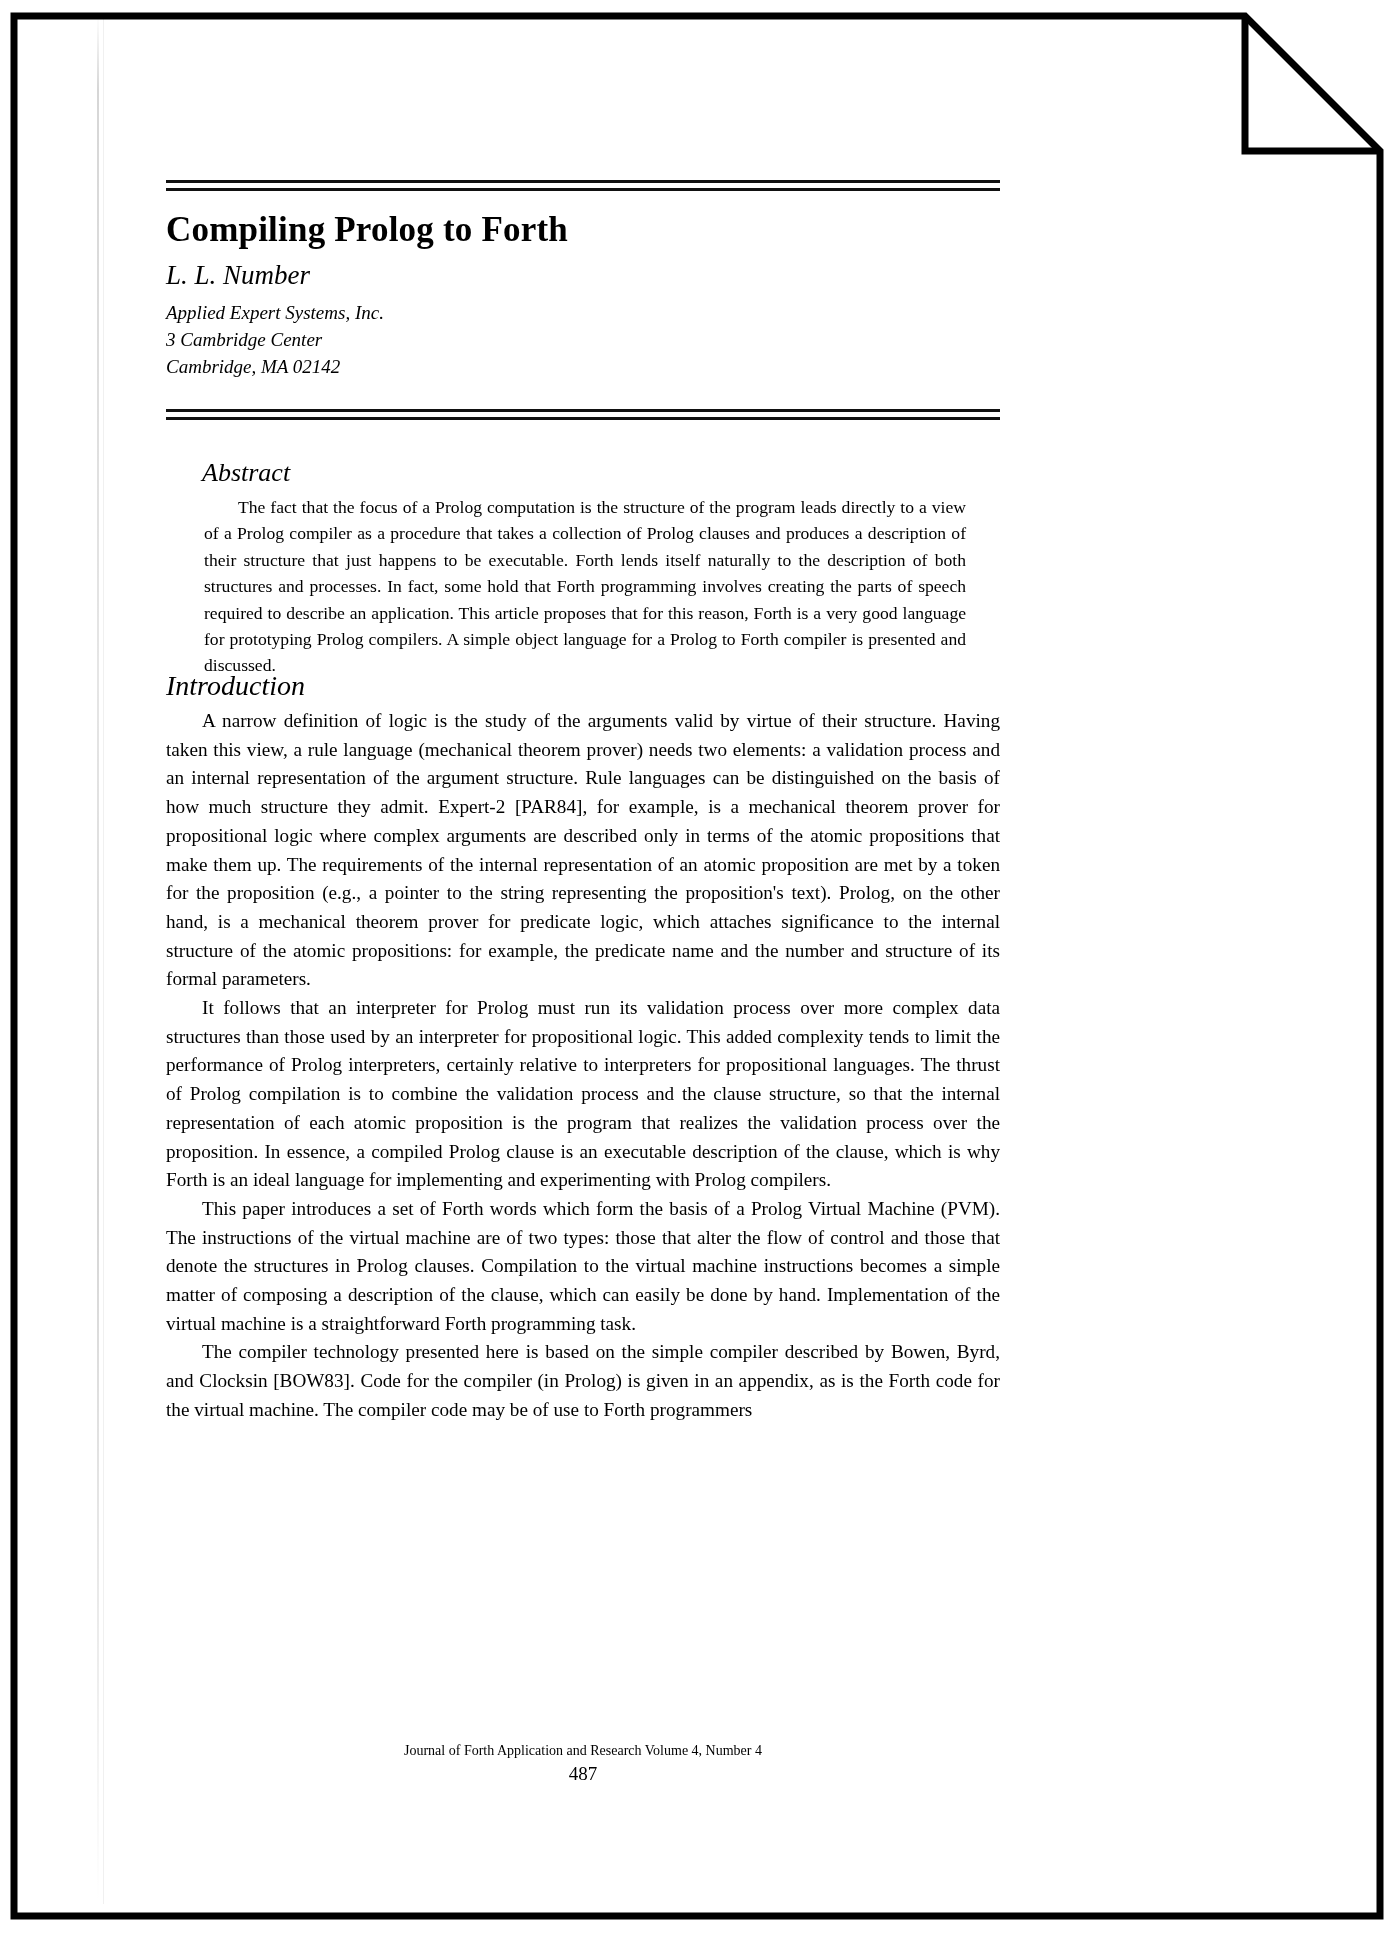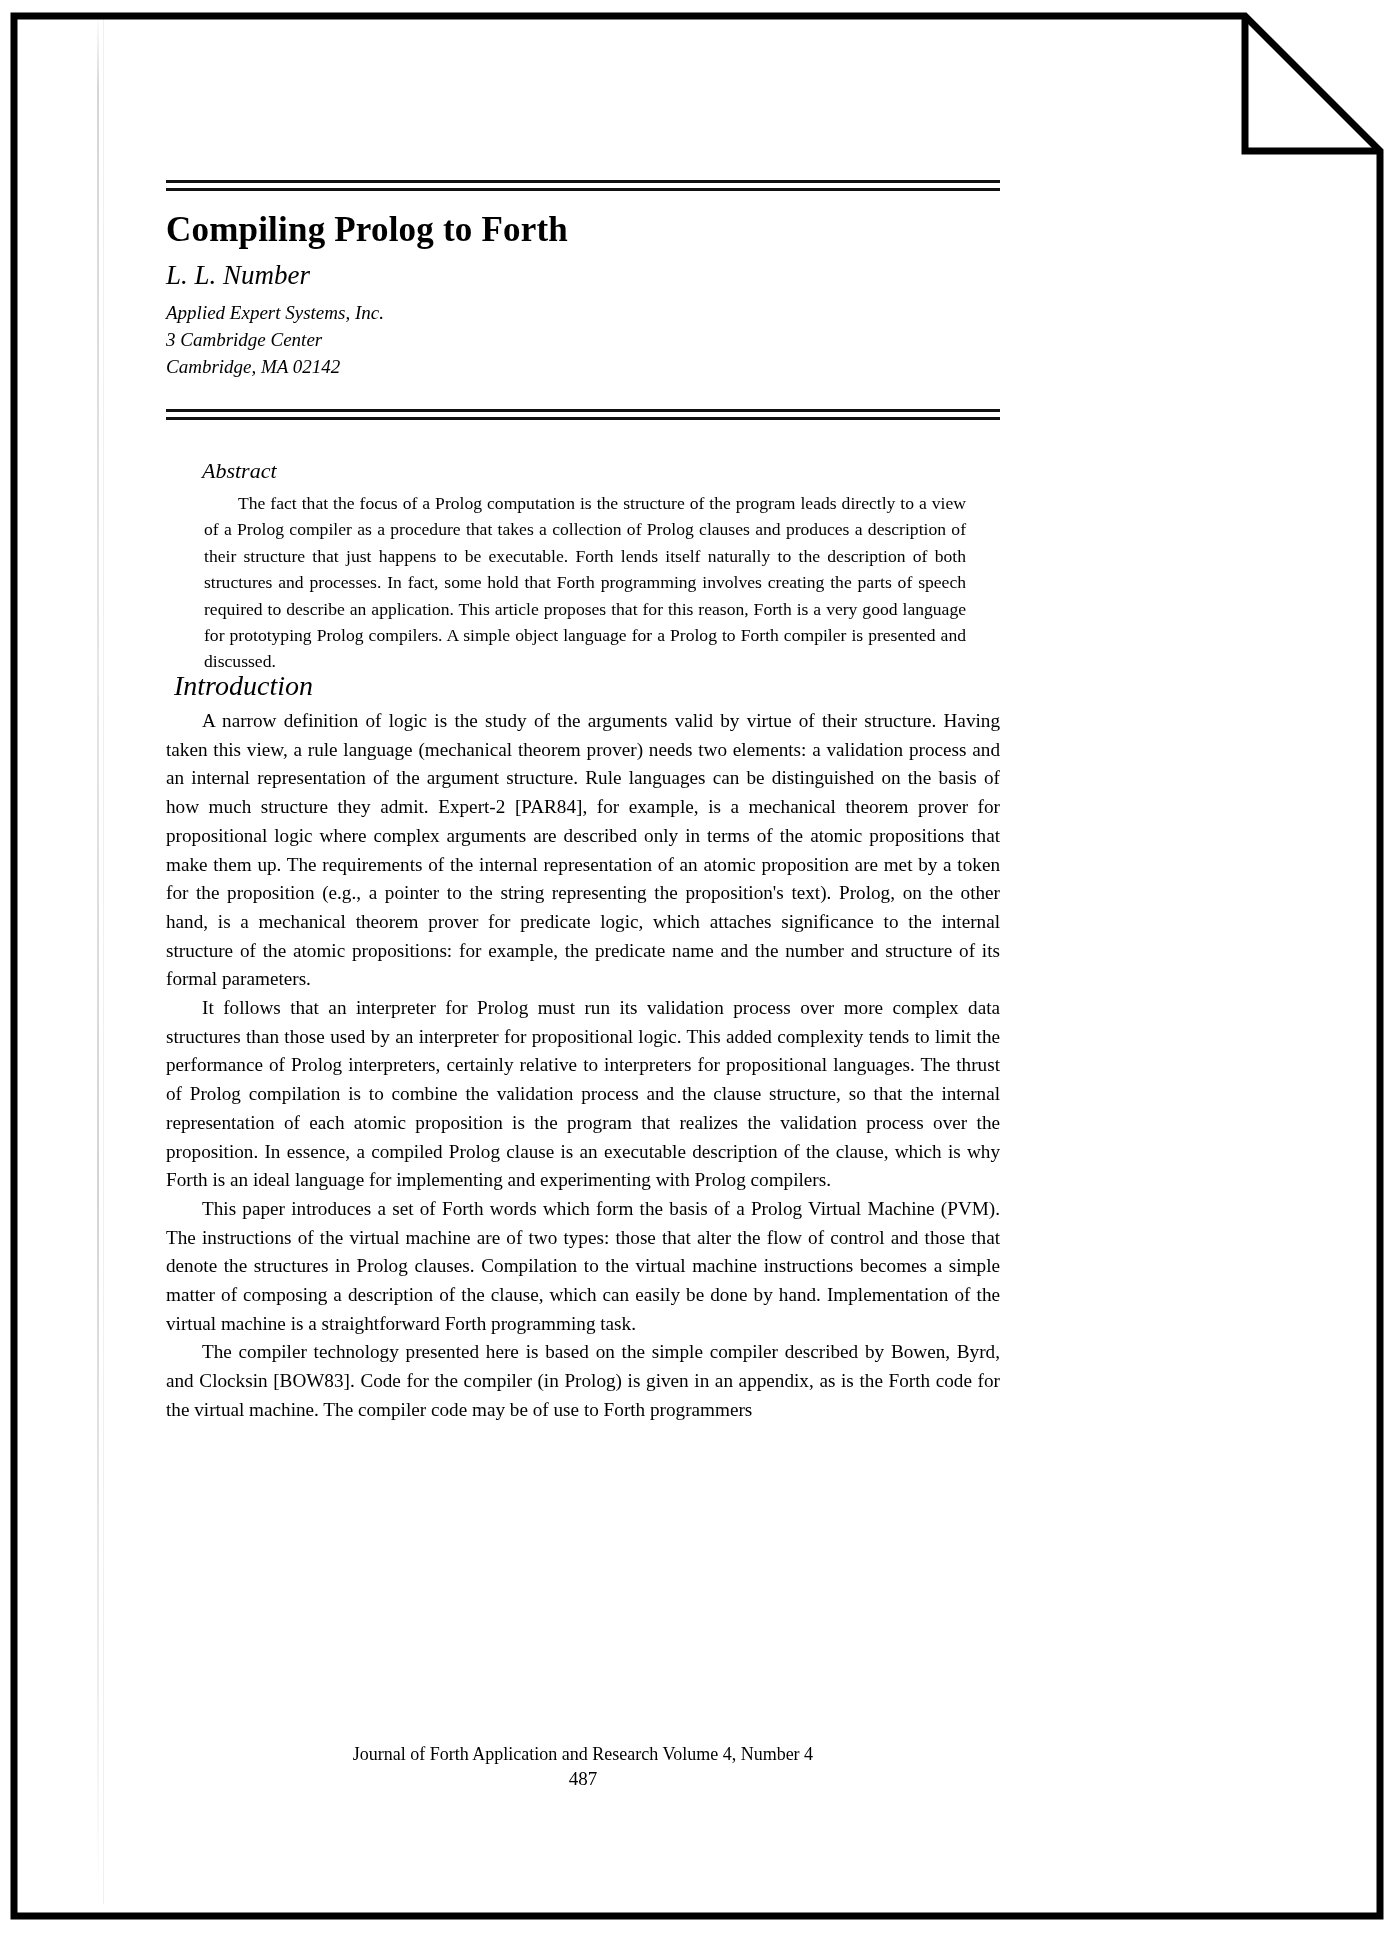--- a/index.html
+++ b/index.html
@@ -99,21 +99,21 @@
   }
 
   
   #abstract-section {
     position: absolute;
     top: 458px;
     left: 166px;
     width: 834px;
   }
   #abstract-heading {
-    font-size: 22px;
+    font-size: 26px;
     font-style: italic;
     margin: 0 0 6px 36px;
   }
   #abstract-body {
     font-size: 17.6px;
     line-height: 1.5;
     text-align: justify;
     margin: 0 34px 0 38px;
     text-indent: 34px;
     -webkit-hyphens: none;
@@ -123,42 +123,42 @@
   
   #intro-section {
     position: absolute;
     top: 670px;
     left: 166px;
     width: 834px;
   }
   #intro-heading {
     font-size: 28px;
     font-style: italic;
-    margin: 0 0 5px 8px;
+    margin: 0 0 5px 0;
   }
   .body-para {
     font-size: 19.2px;
     line-height: 1.495;
     text-align: justify;
     text-indent: 36px;
     margin: 0;
     -webkit-hyphens: none;
     hyphens: none;
   }
 
   
   #footer {
     position: absolute;
     top: 1742px;
     left: 166px;
     width: 834px;
     text-align: center;
   }
   #journal-line {
-    font-size: 18px;
+    font-size: 14px;
     line-height: 1.35;
   }
   #page-number {
     font-size: 19px;
     line-height: 1.35;
   }
 </style>
 </head>
 <body>
 

